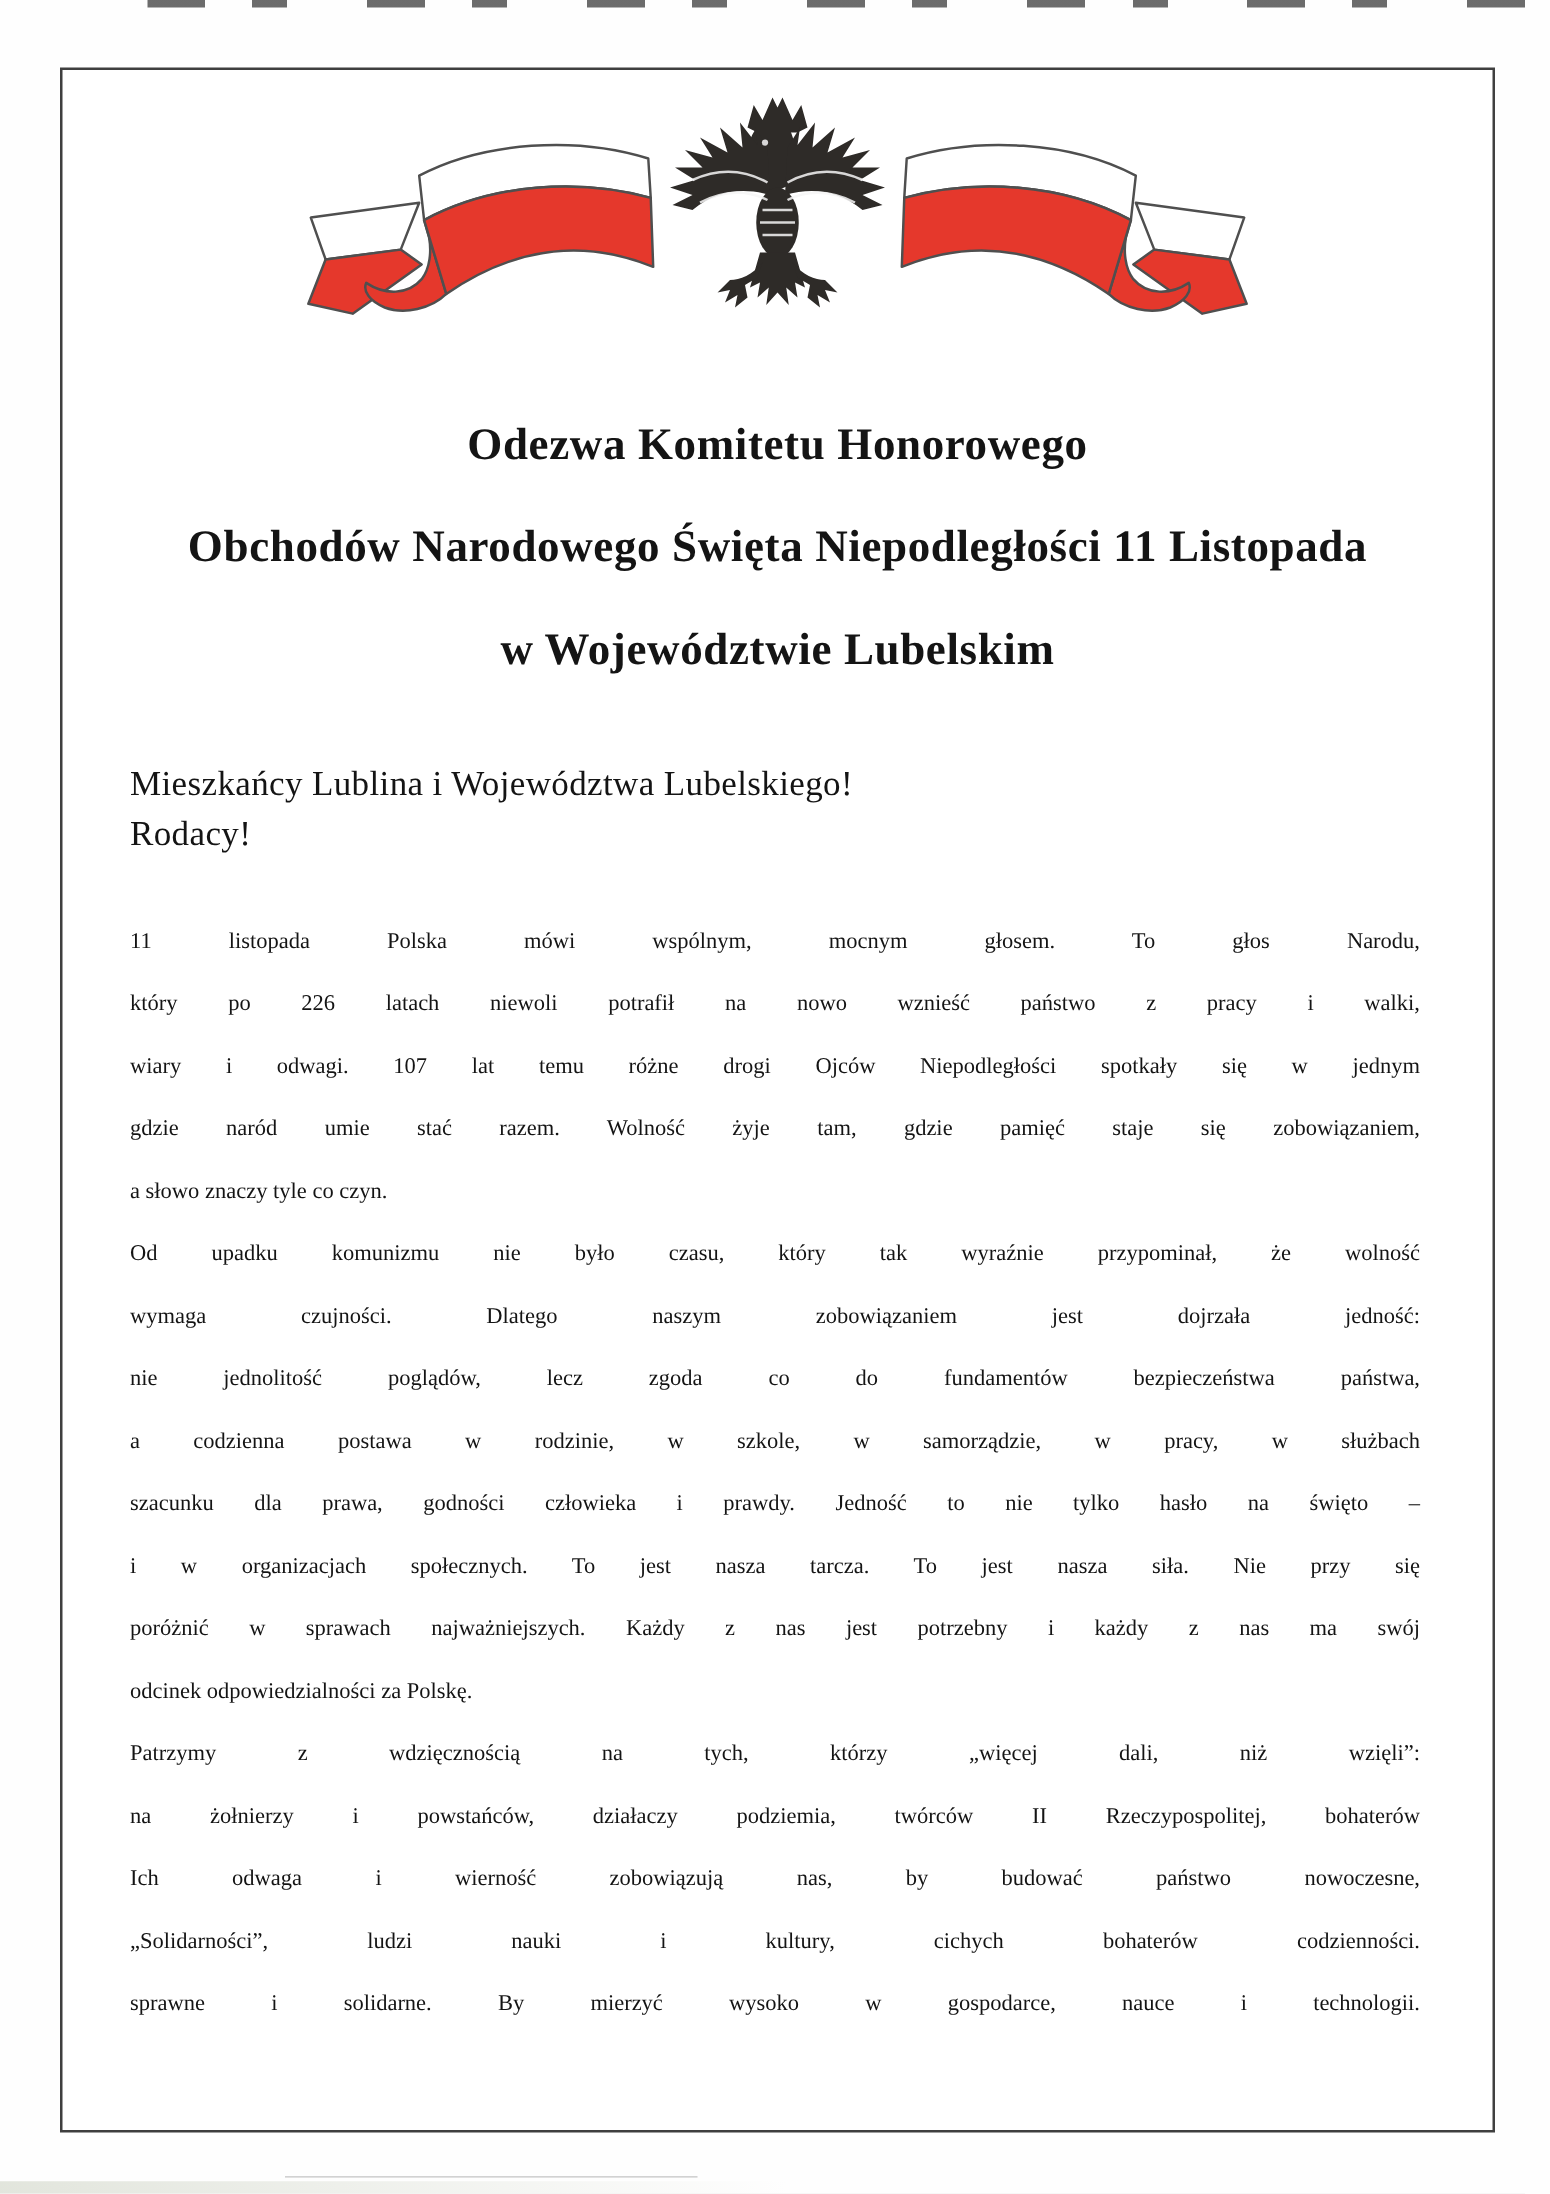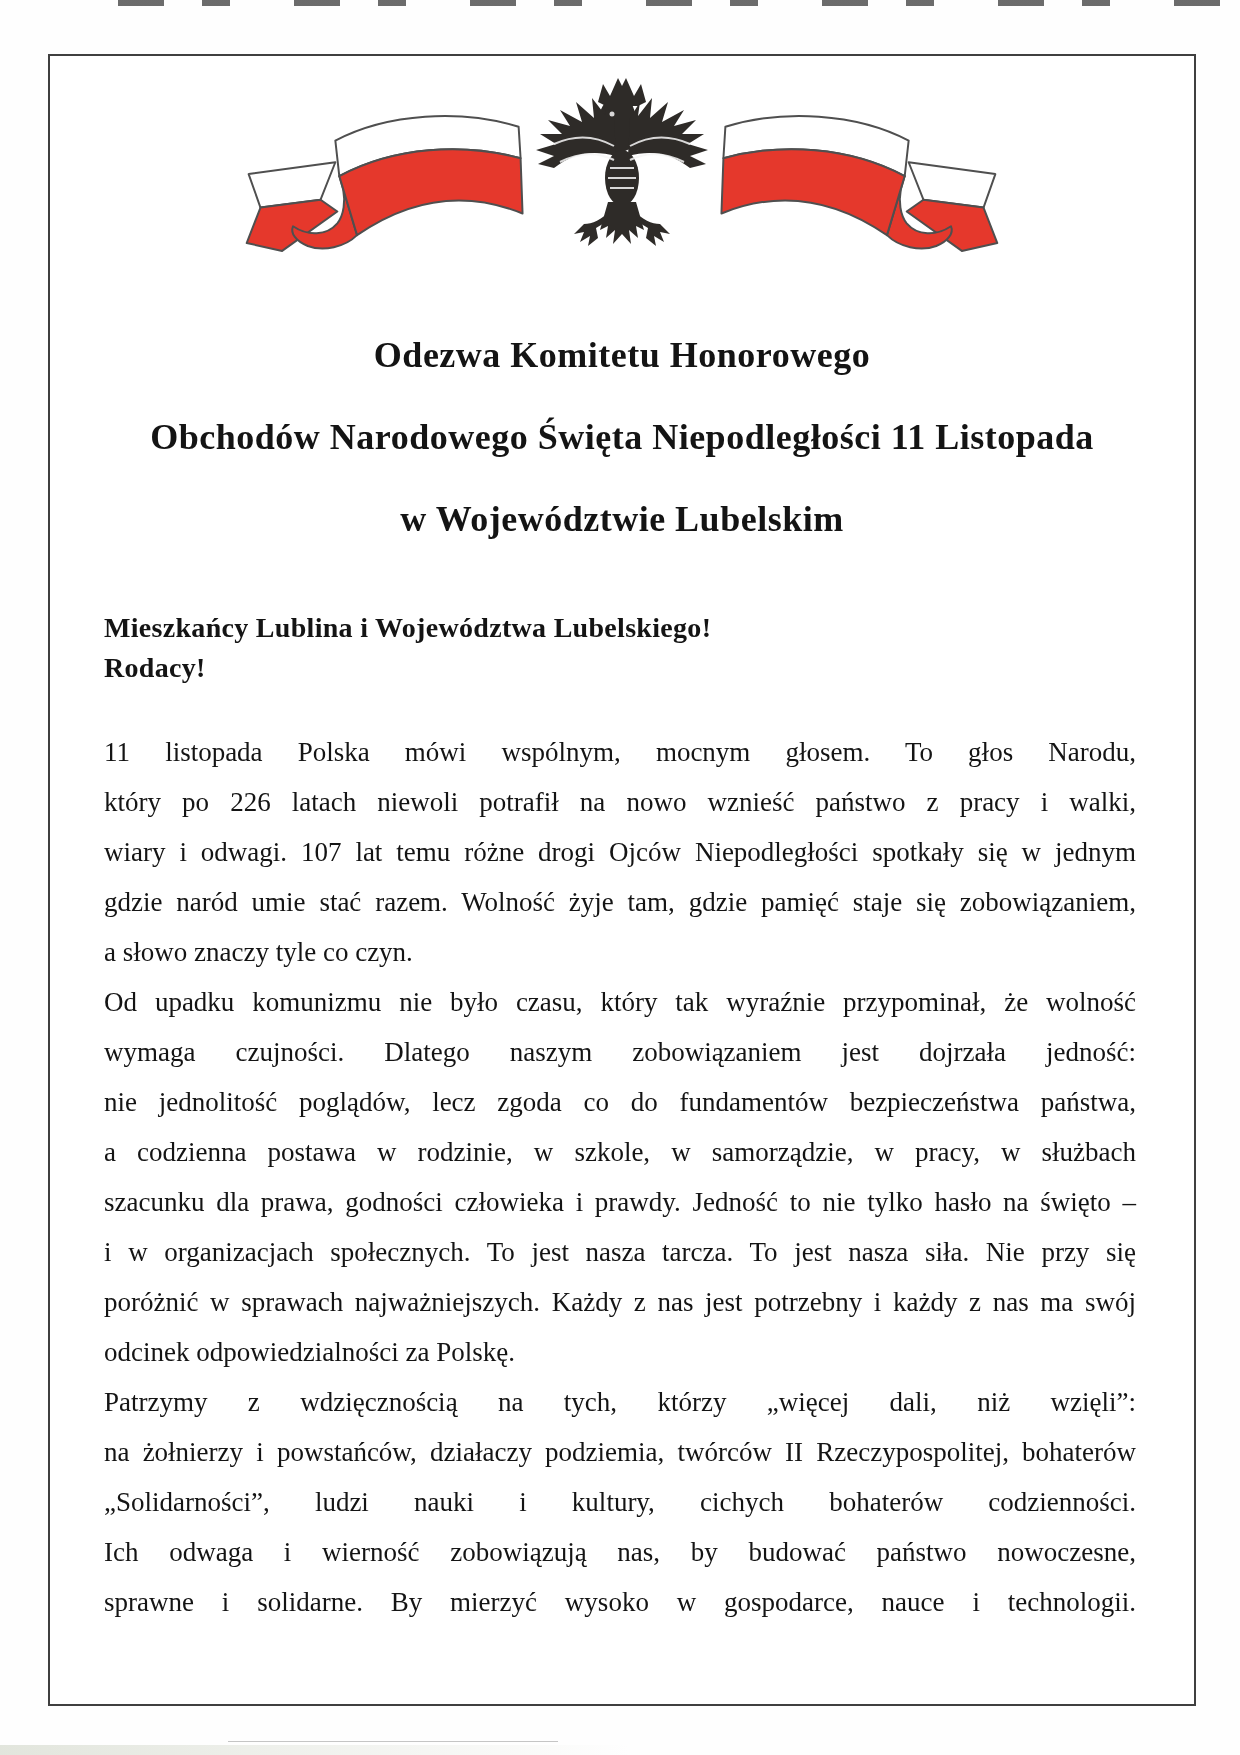--- a/index.html
+++ b/index.html
@@ -38,26 +38,26 @@
   .eagle{width:176px; height:186px; margin:0 -26px;}
   
   .title{
     position:absolute; top:258px; left:0; width:100%;
     text-align:center; font-weight:bold; font-size:36px; letter-spacing:.5px;
   }
   .title .t-line{height:82px; line-height:82px; white-space:nowrap;}
   
   .salutation{
     position:absolute; top:552px; left:54px; right:58px;
-    font-weight:bold; font-size:28px; line-height:40px; letter-spacing:.3px;
+    font-weight:normal; font-size:28px; line-height:40px; letter-spacing:.3px;
   }
   
   .content{
     position:absolute; top:671px; left:54px; width:1032px;
-    font-size:27px; line-height:50px;
+    font-size:18px; line-height:50px;
   }
   .bline{
     text-align:justify; text-align-last:justify;
     height:50px; overflow:visible;
   }
   .bline.end{text-align-last:left;}
 </style>
 </head>
 <body>
 
@@ -136,22 +136,22 @@
       <div class="bline">wymaga czujności. Dlatego naszym zobowiązaniem jest dojrzała jedność:</div>
       <div class="bline">nie jednolitość poglądów, lecz zgoda co do fundamentów bezpieczeństwa państwa,</div>
       <div class="bline">a codzienna postawa w rodzinie, w szkole, w samorządzie, w pracy, w służbach</div>
       <div class="bline">szacunku dla prawa, godności człowieka i prawdy. Jedność to nie tylko hasło na święto –</div>
       <div class="bline">i w organizacjach społecznych. To jest nasza tarcza. To jest nasza siła. Nie przy się</div>
       <div class="bline">poróżnić w sprawach najważniejszych. Każdy z nas jest potrzebny i każdy z nas ma swój</div>
       <div class="bline end">odcinek odpowiedzialności za Polskę.</div>
 
       <div class="bline">Patrzymy z wdzięcznością na tych, którzy „więcej dali, niż wzięli”:</div>
       <div class="bline">na żołnierzy i powstańców, działaczy podziemia, twórców II Rzeczypospolitej, bohaterów</div>
+      <div class="bline">Ich odwaga i wierność zobowiązują nas, by budować państwo nowoczesne,</div>
       <div class="bline">„Solidarności”, ludzi nauki i kultury, cichych bohaterów codzienności.</div>
-      <div class="bline">Ich odwaga i wierność zobowiązują nas, by budować państwo nowoczesne,</div>
       <div class="bline">sprawne i solidarne. By mierzyć wysoko w gospodarce, nauce i technologii.</div>
     </div>
 
   </div>
 
   <div class="bottom-line"></div>
   <div class="bottom-smudge"></div>
 </div>
 
 </body></html>

